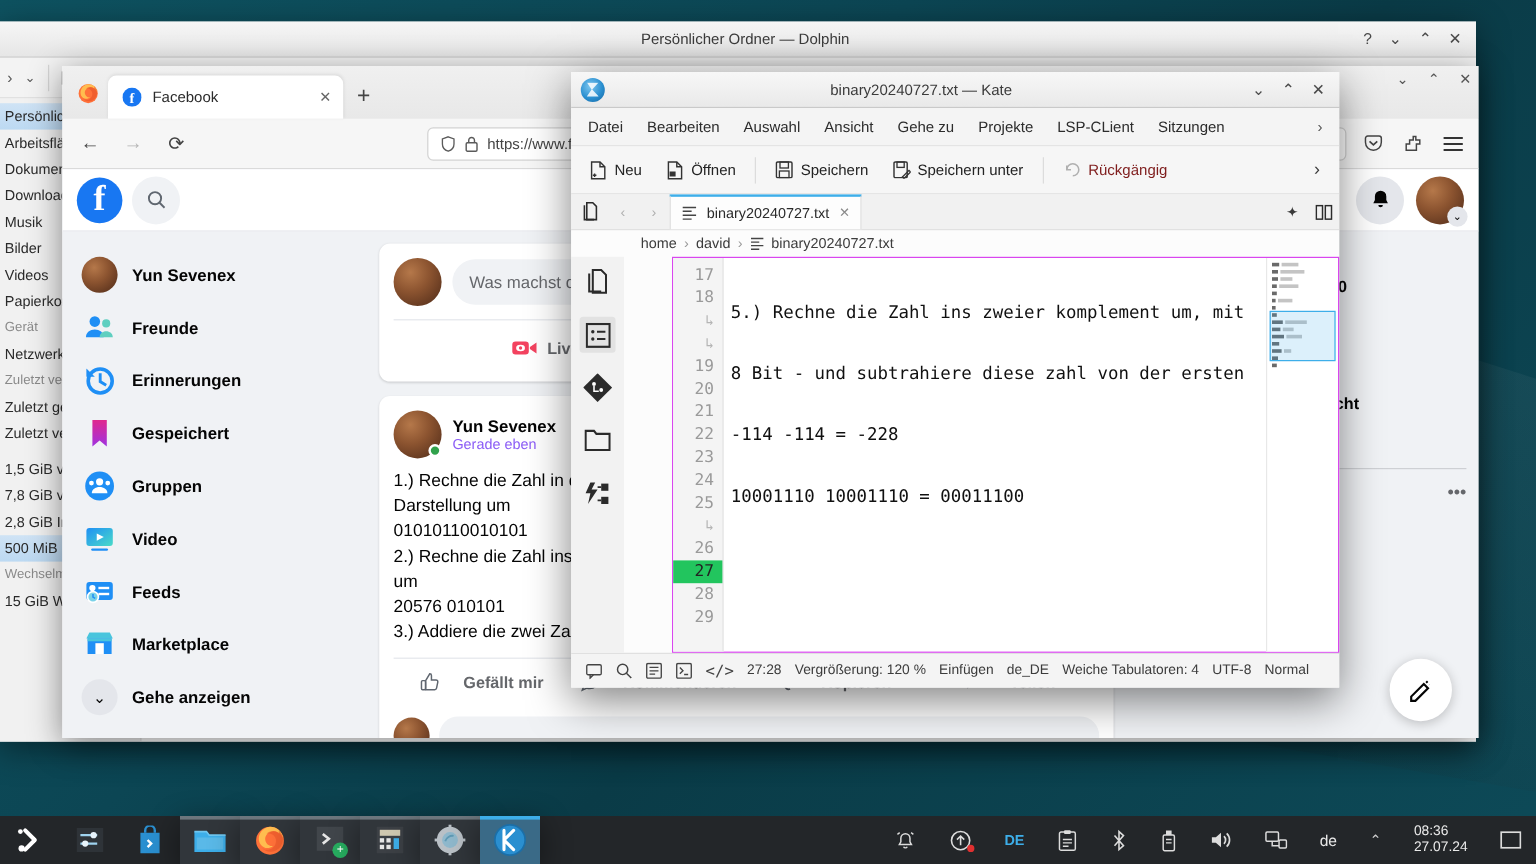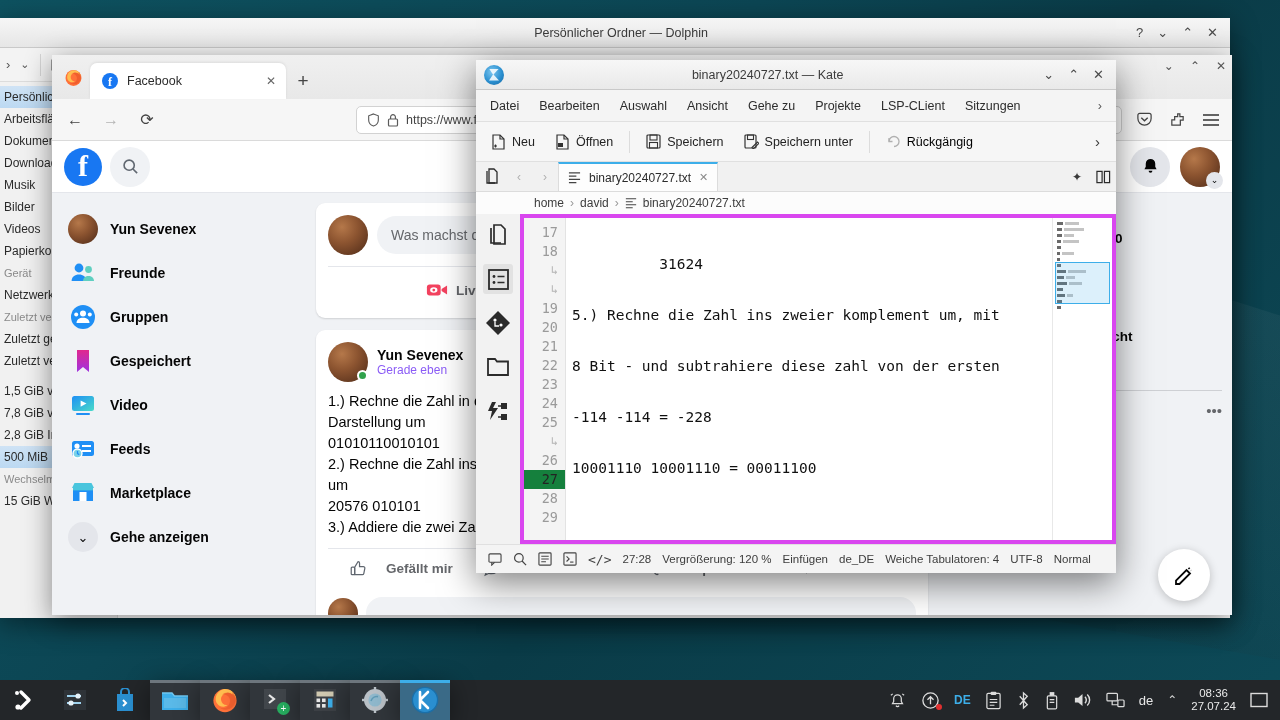--- a/index.html
+++ b/index.html
@@ -167,21 +167,21 @@
     height:32px; background:#f4f4f4; border-bottom:1px solid #e0e0e0;
     display:flex; align-items:center; gap:0; padding:0 4px; font-size:12.5px; color:#2c2c2c;
   }
   #kate-menubar .mi { padding:0 10px; height:24px; line-height:24px; border-radius:3px; }
   #kate-menubar .chev { margin-left:auto; padding:0 10px; color:#555; }
   #kate-toolbar {
     height:40px; background:#f6f6f6; border-bottom:1px solid #e0e0e0;
     display:flex; align-items:center; gap:2px; padding:0 6px; font-size:12.5px; color:#232323;justify-content:space-between;
   }
   .tb { display:flex; align-items:center; gap:6px; padding:0 9px; height:28px; border-radius:3px; }
-  .tb.dis { color:#000000; }
+  .tb.dis { color:#7f1d1d; }
   .tb-sep { width:1px; height:22px; background:#dcdcdc; margin:0 5px; }
   #kate-tabbar {
     height:30px; background:#f1f1f1; border-bottom:1px solid #dcdcdc;
     display:flex; align-items:stretch; padding-left:4px; font-size:12px; color:#2b2b2b;
   }
   .tabbtn { display:flex; align-items:center; justify-content:center; width:26px; color:#3a3a3a; }
   .tabbtn.dim { color:#b0b0b0; }
   #kate-tab {
     display:flex; align-items:center; gap:8px; padding:0 9px; background:#fdfdfd;
     border-top:2px solid #3daee9; border-left:1px solid #dcdcdc; border-right:1px solid #dcdcdc;
@@ -190,26 +190,26 @@
   #kate-breadcrumb {
     height:22px; display:flex; align-items:center; gap:6px; padding-left:58px;
     font-size:12px; color:#3c3c3c; background:#fcfcfc;
   }
   #kate-breadcrumb .sep { color:#9a9a9a; }
   #kate-main { display:flex; height:calc(100% - 30px - 32px - 40px - 30px - 22px - 29px); }
   #kate-sidebar { width:44px; background:#f2f2f2; padding-top:6px;
                   display:flex; flex-direction:column; align-items:center; gap:14px; }
   .kside { width:30px; height:30px; display:flex; align-items:center; justify-content:center; }
   .kside.act { background:#e2e2e2; border-radius:3px; }
-  #kate-editor { flex:1; display:flex; border:4px solid #d946ef; background:#fff; min-width:0; }
+  #kate-editor { flex:1; display:flex; border:1px solid #d946ef; background:#fff; min-width:0;margin-left:40px; }
   #gutter { width:42px; background:#f4f4f4; border-right:1px solid #e3e3e3;
             font-family:"DejaVu Sans Mono","Liberation Mono",monospace; font-size:13.5px;
             color:#9a9a9a; text-align:right; padding-top:5px; }
   .gl { height:19px; line-height:19px; padding-right:7px; }
-  .gl.cur { color:#232323; background:#15803d; }
+  .gl.cur { color:#232323; background:#22c55e; }
   .gl.wrap { color:#b4b4b4; font-size:12px; }
   #code { flex:1; padding:5px 0 0 6px; font-family:"DejaVu Sans Mono","Liberation Mono",monospace;
           font-size:14.5px; color:#101010; overflow:hidden; white-space:pre; }
   .cl { height:19px; line-height:19px; }
   #minimap { width:60px; background:#fff; border-left:1px solid #e8e8e8; position:relative; padding:4px; }
   .mm-row { height:4px; display:flex; gap:2px; margin-bottom:2px; }
   .mm-b { height:3px; background:#6a6a6a; }
   .mm-b.l { background:#c4c4c4; }
   #mm-view { position:absolute; left:2px; right:2px; top:44px; height:42px;
              background:rgba(61,174,233,.18); border:1px solid #3daee9; }
@@ -220,23 +220,23 @@
   #kate-status .sico { color:#444; display:flex; align-items:center; }
 
   
   #taskbar { position:absolute; left:0; bottom:0; width:1280px; height:40px;
              background:#232629; display:flex; align-items:center; }
   .tbitem { width:50px; height:40px; display:flex; align-items:center; justify-content:center; position:relative; }
   .tbitem.win { background:#31363b; }
   .tbitem.win.act { background:#3a6a87; }
   .tbitem.win.act::before { content:""; position:absolute; top:0; left:0; right:0; height:3px; background:#3daee9; }
   .tbitem.win::before { content:""; position:absolute; top:0; left:0; right:0; height:3px; background:#6d767d; }
-  #tray { margin-left:auto; display:flex; align-items:center; gap:14px; padding-right:12px;
+  #tray { margin-left:auto; display:flex; align-items:center; gap:27px; padding-right:12px;
           color:#dcdcdc; font-size:12px; }
-  #clock { text-align:center; line-height:13px; font-size:11.5px; color:#eaeaea; }
+  #clock { line-height:13px; font-size:11.5px; color:#eaeaea; }
   .sep-v { width:1px; height:22px; background:#3b4045; }
 
   svg { display:block; }
 </style>
 </head>
 <body>
 
 <div id="desktop"></div>
 
 <div class="win" id="dolphin">
@@ -467,42 +467,52 @@
                 <path d="M3.6 23c0-4 3.4-6.4 7.4-6.4s7.4 2.4 7.4 6.4z" fill="#1f8ff5"></path>
                 <circle cx="20.5" cy="11.5" r="3.4" fill="#5fcfc0"></circle>
                 <path d="M15 23c0-3.1 2.6-5 5.5-5s5.5 1.9 5.5 5z" fill="#5fcfc0"></path>
               </svg>
           </span>
           <span class="txt">Freunde</span>
         </div>
         <div class="fb-navitem">
           <span class="ico">
             <svg width="30" height="30" viewBox="0 0 30 30">
-                <circle cx="15" cy="15" r="12" fill="#1f8ff5"></circle>
-                <circle cx="15" cy="11.5" r="3" fill="#fff"></circle>
-                <path d="M8.5 21c0-3.3 3-5.2 6.5-5.2s6.5 1.9 6.5 5.2z" fill="#fff"></path>
-                <circle cx="8.2" cy="12.6" r="2" fill="#fff"></circle>
-                <circle cx="21.8" cy="12.6" r="2" fill="#fff"></circle>
+                <circle cx="15.5" cy="15.5" r="10" fill="none" stroke="#1f8ff5" stroke-width="3"></circle>
+                <path d="M15.5 9v7l5 3" fill="none" stroke="#1f8ff5" stroke-width="2.4"></path>
+                <path d="M7 8 4 5v7h7z" fill="#1f8ff5"></path>
               </svg>
           </span>
-          <span class="txt">Gruppen</span>
+          <span class="txt">Erinnerungen</span>
         </div>
         <div class="fb-navitem">
           <span class="ico">
             <svg width="30" height="30" viewBox="0 0 30 30">
                 <defs>
                   <linearGradient id="sv" x1="0" y1="0" x2="0" y2="1">
                     <stop offset="0" stop-color="#e0288e"></stop>
                     <stop offset="1" stop-color="#a033e0"></stop>
                   </linearGradient>
                 </defs>
                 <path d="M9 4h12v22l-6-5-6 5z" fill="url(#sv)"></path>
               </svg>
           </span>
           <span class="txt">Gespeichert</span>
+        </div>
+        <div class="fb-navitem">
+          <span class="ico">
+            <svg width="30" height="30" viewBox="0 0 30 30">
+                <circle cx="15" cy="15" r="12" fill="#1f8ff5"></circle>
+                <circle cx="15" cy="11.5" r="3" fill="#fff"></circle>
+                <path d="M8.5 21c0-3.3 3-5.2 6.5-5.2s6.5 1.9 6.5 5.2z" fill="#fff"></path>
+                <circle cx="8.2" cy="12.6" r="2" fill="#fff"></circle>
+                <circle cx="21.8" cy="12.6" r="2" fill="#fff"></circle>
+              </svg>
+          </span>
+          <span class="txt">Gruppen</span>
         </div>
         <div class="fb-navitem">
           <span class="ico">
             <svg width="30" height="30" viewBox="0 0 30 30">
                 <defs>
                   <linearGradient id="vd" x1="0" y1="0" x2="1" y2="1">
                     <stop offset="0" stop-color="#1f8ff5"></stop>
                     <stop offset="1" stop-color="#49dbc8"></stop>
                   </linearGradient>
                 </defs>
@@ -856,21 +866,20 @@
         <div class="gl">23</div>
         <div class="gl">24</div>
         <div class="gl">25</div>
         <div class="gl wrap">↳</div>
         <div class="gl">26</div>
         <div class="gl cur">27</div>
         <div class="gl">28</div>
         <div class="gl">29</div>
       </div>
       <div id="code">
-        <div class="cl">          31624</div>
         <div class="cl">5.) Rechne die Zahl ins zweier komplement um, mit</div>
         <div class="cl">8 Bit - und subtrahiere diese zahl von der ersten</div>
         <div class="cl">-114 -114 = -228</div>
         <div class="cl">10001110 10001110 = 00011100</div>
         
         
         
         
         
         

